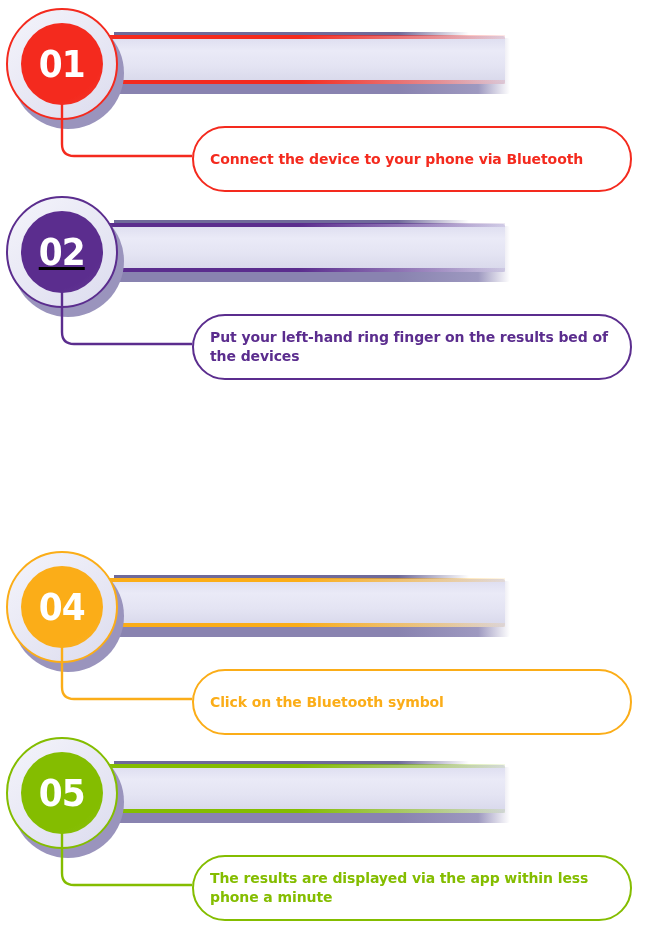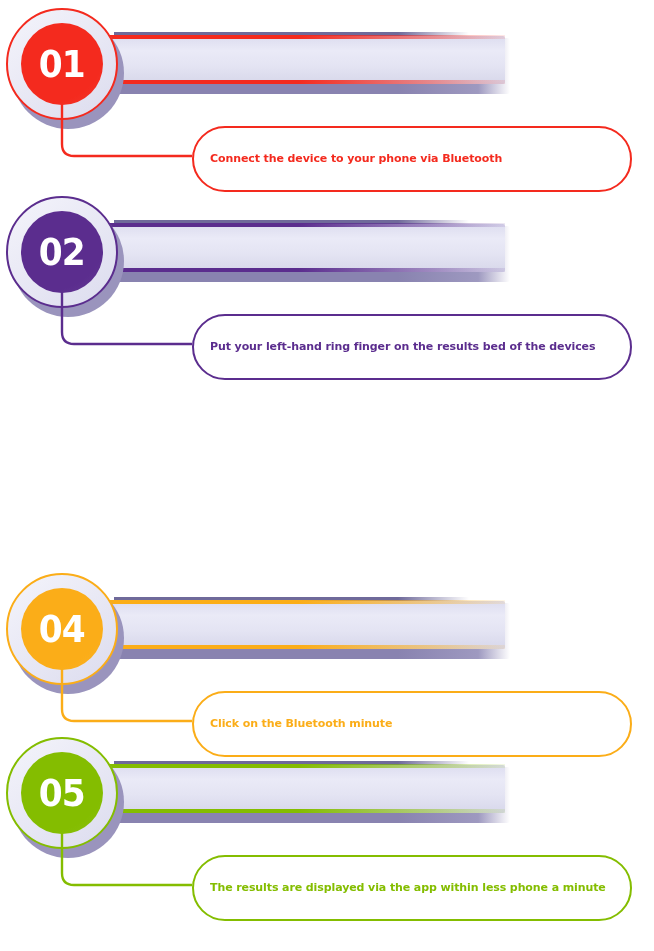--- a/index.html
+++ b/index.html
@@ -142,21 +142,21 @@
     border: 2px solid #000;
     border-radius: 33px;
     box-sizing: border-box;
     display: flex;
     align-items: center;
     background: #ffffff;
   }
   .bubble-text {
     padding: 0 16px 0 16px;
     font-family: "DejaVu Sans", sans-serif;
-    font-size: 11px;
+    font-size: 14px;
     font-weight: bold;
     line-height: 1.35;
     letter-spacing: -0.1px;
   }
 </style>
 </head>
 <body style="background: rgb(255, 255, 255);">
 
 <div id="infographic">
 
@@ -187,53 +187,53 @@
     <div class="bar-wrap">
       <div class="bar-shadow"></div>
       <div class="bar-shadow-top"></div>
       <div class="bar-body"></div>
       <div class="bar-edge top" style="background: linear-gradient(to right, rgb(91, 45, 142) 0%, rgb(91, 45, 142) 48%, rgba(91, 45, 142, 0.45) 82%, rgba(91, 45, 142, 0.1) 100%);"></div>
       <div class="bar-edge bottom" style="background: linear-gradient(to right, rgb(91, 45, 142) 0%, rgb(91, 45, 142) 48%, rgba(91, 45, 142, 0.45) 82%, rgba(91, 45, 142, 0.1) 100%);"></div>
     </div>
     <div class="circle-wrap">
       <div class="circle-shadow" style="background: rgb(154, 148, 189);"></div>
       <div class="circle-ring" style="border: 2px solid rgb(91, 45, 142);"></div>
-      <div class="circle-inner" style="background: radial-gradient(circle at 36% 30%, rgb(91, 45, 142) 0%, rgb(91, 45, 142) 70%, rgba(91, 45, 142, 0.92) 100%);">
+      <div class="circle-inner" style="background: radial-gradient(circle at 36% 30%, rgb(91, 45, 142) 0%, rgb(91, 45, 142) 70%, rgba(91, 45, 142, 0.92) 100%); text-decoration: underline;">
         <span class="circle-num">02</span>
       </div>
     </div>
     <svg class="connector" viewBox="0 0 180 80">
       <path d="M 22 0 L 22 40 Q 22 52 34 52 L 152 52" fill="none" stroke-width="2.4" stroke="#5b2d8e"></path>
     </svg>
     <div class="bubble" style="top: 126px; border-color: rgb(91, 45, 142);">
       <span class="bubble-text" style="color: rgb(91, 45, 142);">Put your left-hand ring finger on the results bed of the devices</span>
     </div>
   </div>
 
 
-  <div class="step" style="top:565px;padding-left:30px;">
+  <div class="step" style="top:543px;padding-left:30px;">
     <div class="bar-wrap">
       <div class="bar-shadow"></div>
       <div class="bar-shadow-top"></div>
       <div class="bar-body"></div>
       <div class="bar-edge top" style="background: linear-gradient(to right, rgb(251, 173, 24) 0%, rgb(251, 173, 24) 48%, rgba(251, 173, 24, 0.45) 82%, rgba(251, 173, 24, 0.1) 100%);"></div>
       <div class="bar-edge bottom" style="background: linear-gradient(to right, rgb(251, 173, 24) 0%, rgb(251, 173, 24) 48%, rgba(251, 173, 24, 0.45) 82%, rgba(251, 173, 24, 0.1) 100%);"></div>
     </div>
     <div class="circle-wrap">
       <div class="circle-shadow" style="background: rgb(154, 148, 189);"></div>
       <div class="circle-ring" style="border: 2px solid rgb(251, 173, 24);"></div>
       <div class="circle-inner" style="background: radial-gradient(circle at 36% 30%, rgb(251, 173, 24) 0%, rgb(251, 173, 24) 70%, rgba(251, 173, 24, 0.92) 100%);">
         <span class="circle-num">04</span>
       </div>
     </div>
     <svg class="connector" viewBox="0 0 180 80">
       <path d="M 22 0 L 22 40 Q 22 52 34 52 L 152 52" fill="none" stroke-width="2.4" stroke="#fbad18"></path>
     </svg>
     <div class="bubble" style="top: 126px; border-color: rgb(251, 173, 24);">
-      <span class="bubble-text" style="color: rgb(251, 173, 24);">Click on the Bluetooth minute</span>
+      <span class="bubble-text" style="color: rgb(251, 173, 24);">Click on the Bluetooth symbol</span>
     </div>
   </div>
 
   <div class="step" style="top:729px;">
     <div class="bar-wrap">
       <div class="bar-shadow"></div>
       <div class="bar-shadow-top"></div>
       <div class="bar-body"></div>
       <div class="bar-edge top" style="background: linear-gradient(to right, rgb(132, 189, 0) 0%, rgb(132, 189, 0) 48%, rgba(132, 189, 0, 0.45) 82%, rgba(132, 189, 0, 0.1) 100%);"></div>
       <div class="bar-edge bottom" style="background: linear-gradient(to right, rgb(132, 189, 0) 0%, rgb(132, 189, 0) 48%, rgba(132, 189, 0, 0.45) 82%, rgba(132, 189, 0, 0.1) 100%);"></div>

